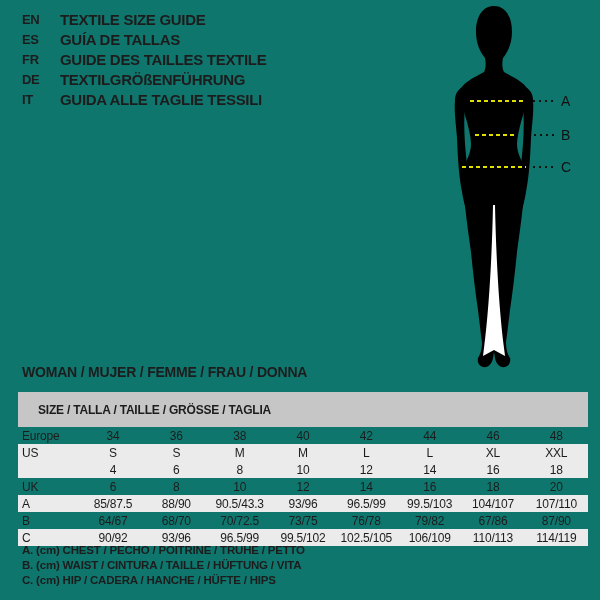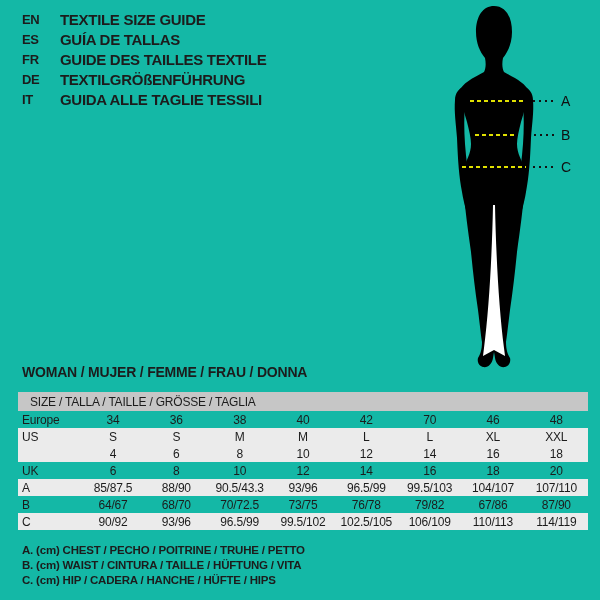--- a/index.html
+++ b/index.html
@@ -1,35 +1,35 @@
 <!DOCTYPE html>
 <html><head>
 <meta charset="utf-8">
 <style>
   * { margin:0; padding:0; box-sizing:border-box; }
   html,body { width:600px; height:600px; background:#fff; }
   body { font-family:"Liberation Sans", sans-serif; color:#1c1c1c; }
-  .canvas { position:relative; width:600px; height:600px; background:#14b8a6; overflow:hidden; }
+  .canvas { position:relative; width:600px; height:600px; background:#0f766e; overflow:hidden; }
 
   
   .lang-list { position:absolute; left:22px; top:9px; }
   .lang-row { display:flex; height:20px; align-items:center; }
   .lang-code { width:38px; font-size:13px; font-weight:700; letter-spacing:-0.3px; }
   .lang-title { font-size:15px; font-weight:700; letter-spacing:-0.3px; }
 
   
   .figure-wrap { position:absolute; left:420px; top:0; width:180px; height:380px; }
 
   
   .gender-heading { position:absolute; left:22px; top:364px; font-size:14px; font-weight:700; letter-spacing:-0.2px; }
 
   
   .size-table { position:absolute; left:18px; top:392px; width:570px; border-collapse:collapse; table-layout:fixed; }
   .size-table td { font-size:12px; letter-spacing:-0.2px; text-align:center; height:17px; padding:0; vertical-align:middle; }
-  .size-table .header-row td { font-weight:400; text-align:left; padding-left:12px; height:19px; }
+  .size-table .header-row td { font-weight:700; text-align:left; padding-left:20px; height:35px; }
   .size-table td.rowlabel { text-align:left; padding-left:4px; width:88px; }
 
   
   .legend { position:absolute; left:22px; top:543px; }
   .legend-line { font-size:11.5px; font-weight:700; letter-spacing:-0.2px; line-height:15px; }
 </style>
 </head>
 <body>
 
 <div class="canvas">
@@ -139,21 +139,21 @@
         <td colspan="9">SIZE / TALLA / TAILLE / GRÖSSE / TAGLIA</td>
       </tr>
 
     <tr>
           <td class="rowlabel">Europe</td>
           <td>34</td>
           <td>36</td>
           <td>38</td>
           <td>40</td>
           <td>42</td>
-          <td>70</td>
+          <td>44</td>
           <td>46</td>
           <td>48</td>
         </tr>
         <tr style="background: rgb(235, 235, 235);">
           <td class="rowlabel">US</td>
           <td>S</td>
           <td>S</td>
           <td>M</td>
           <td>M</td>
           <td>L</td>

